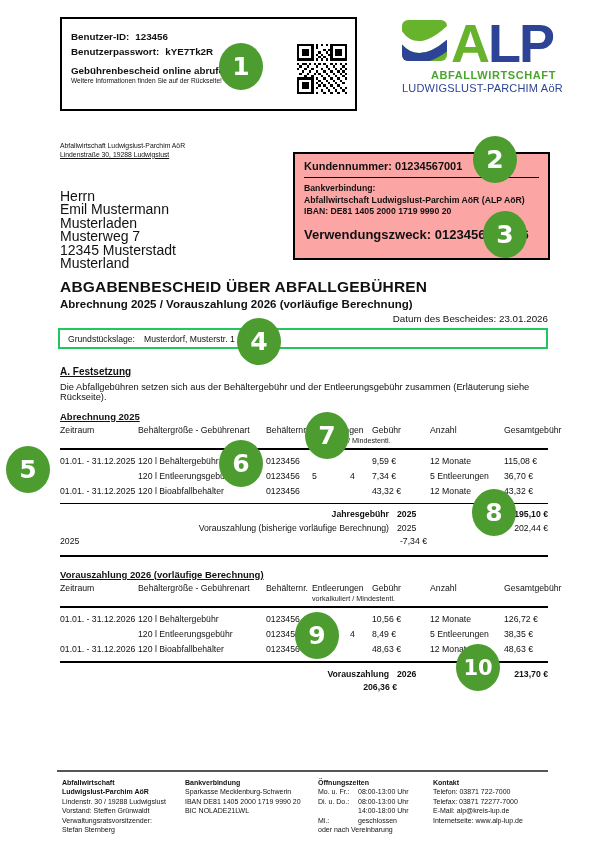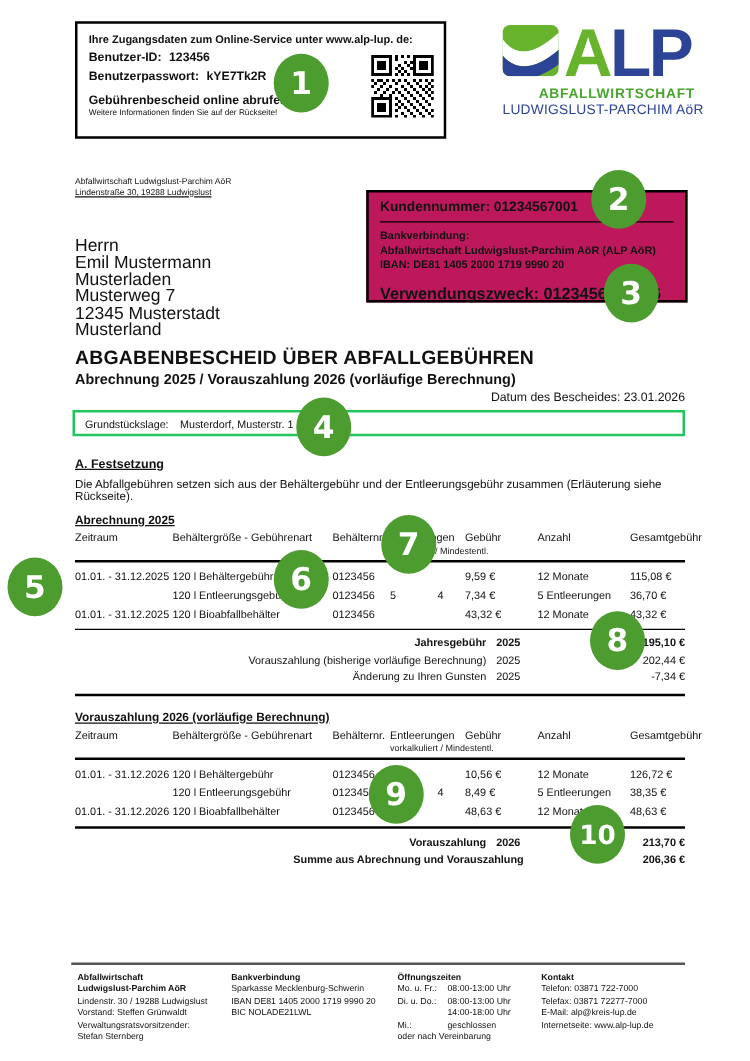--- a/index.html
+++ b/index.html
@@ -24,21 +24,21 @@
   .l-blue { color:#2d4496; }
   .logo-line1 { font-size:11px; font-weight:bold; color:#4aa52e; text-align:right; letter-spacing:0.6px; margin-top:3px; padding-right:4px; white-space:nowrap; }
   .logo-line2 { font-size:11px; color:#2d4496; text-align:right; letter-spacing:0.2px; margin-top:1px; white-space:nowrap; }
 
   
   .sender { left:60px; top:142px; font-size:6.8px; line-height:8.6px; }
   .sender .u { text-decoration:underline; }
   .recipient { left:60px; top:190px; font-size:14px; line-height:13.4px; }
 
   
-  .customer-box { left:293px; top:152px; width:257px; height:90px; background:#be185d; border:2px solid #000; padding:6px 9px; }
+  .customer-box { left:293px; top:152px; width:257px; height:108px; background:#fca5a5; border:2px solid #000; padding:6px 9px; }
   .cust-head { font-size:11px; font-weight:bold; }
   .cust-sep { border:0; border-top:1px solid #000; margin:5px 0 5px 0; }
   .cust-line { font-size:8.7px; font-weight:bold; line-height:11.6px; }
   .cust-zweck { font-size:13px; font-weight:bold; margin-top:9px; }
 
   
   .doc-title { left:60px; top:278px; font-size:15.5px; font-weight:bold; letter-spacing:0.2px; white-space:nowrap; }
   .doc-sub { left:60px; top:298px; font-size:11.5px; font-weight:bold; white-space:nowrap; }
   .doc-date { left:60px; top:313px; width:488px; text-align:right; font-size:9.8px; }
 
@@ -81,21 +81,20 @@
   
   .circle { position:absolute; width:44px; height:47px; border-radius:50%; background:#4c9c2f;
             color:#fff; font-weight:bold; font-size:25px; display:flex; align-items:center;
             justify-content:center; z-index:20; font-family:"DejaVu Sans", sans-serif; }
   .circle.c10 { font-size:21px; }
 </style>
 </head>
 <body>
 
 <div class="abs access-box">
-  <div class="access-title">Ihre Zugangsdaten zum Online-Service unter www.alp-lup. de:</div>
   <div class="access-row">
     <span>Benutzer-ID:</span><span class="val">123456</span>
   </div>
   <div class="access-row" style="margin-top:4px;">
     <span>Benutzerpasswort:</span><span class="val">kYE7Tk2R</span>
   </div>
   <div class="access-cta">Gebührenbescheid online abrufen!</div>
   <div class="access-note">Weitere Informationen finden Sie auf der Rückseite!</div>
   <svg class="qr" width="50" height="50" viewBox="0 0 21 21" shape-rendering="crispEdges">
     <path fill="#000" fill-rule="evenodd" d="M0,0h7v7h-7z M1,1v5h5v-5z"></path>
@@ -214,21 +213,20 @@
       <div class="lab">Jahresgebühr</div>
         <div>2025</div>
         <div class="val">195,10 €</div>
     </div>
     <div class="srow">
       <div class="lab">Vorauszahlung (bisherige vorläufige Berechnung)</div>
         <div>2025</div>
         <div class="val">202,44 €</div>
     </div>
     <div class="srow">
-      <div class="lab">Änderung zu Ihren Gunsten</div>
         <div>2025</div>
         <div class="val">-7,34 €</div>
     </div>
   </div>
 
   <div class="tcap" style="margin-top:12px;">Vorauszahlung 2026 (vorläufige Berechnung)</div>
   <div class="tgrid thead">
     <div class="h">Zeitraum</div>
     <div class="h">Behältergröße - Gebührenart</div>
     <div class="h">Behälternr.</div>
@@ -272,21 +270,20 @@
         <div class="r">48,63 €</div>
     </div>
   </div>
   <div class="tsum2">
     <div class="srow bold">
       <div class="lab">Vorauszahlung</div>
         <div>2026</div>
         <div class="val">213,70 €</div>
     </div>
     <div class="srow bold">
-      <div class="lab w">Summe aus Abrechnung und Vorauszahlung</div>
         <div class="val">206,36 €</div>
     </div>
   </div>
 </div>
 
 <div class="abs footer-line"></div>
 <div class="abs footer">
   <div>
     <div class="ft">Abfallwirtschaft</div>
     <div class="ft">Ludwigslust-Parchim AöR</div>

